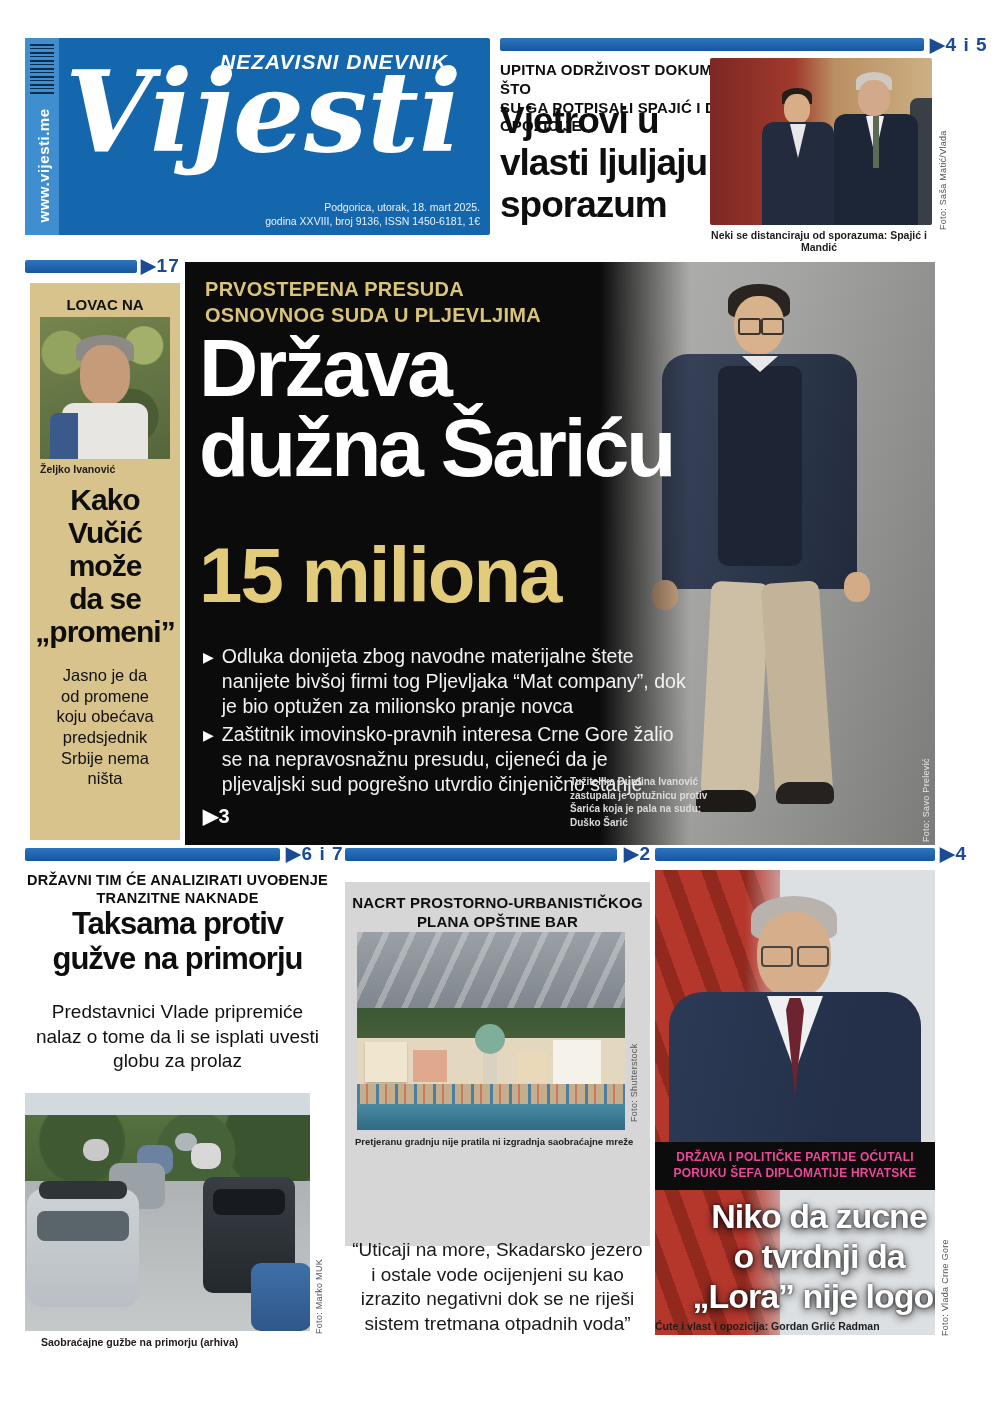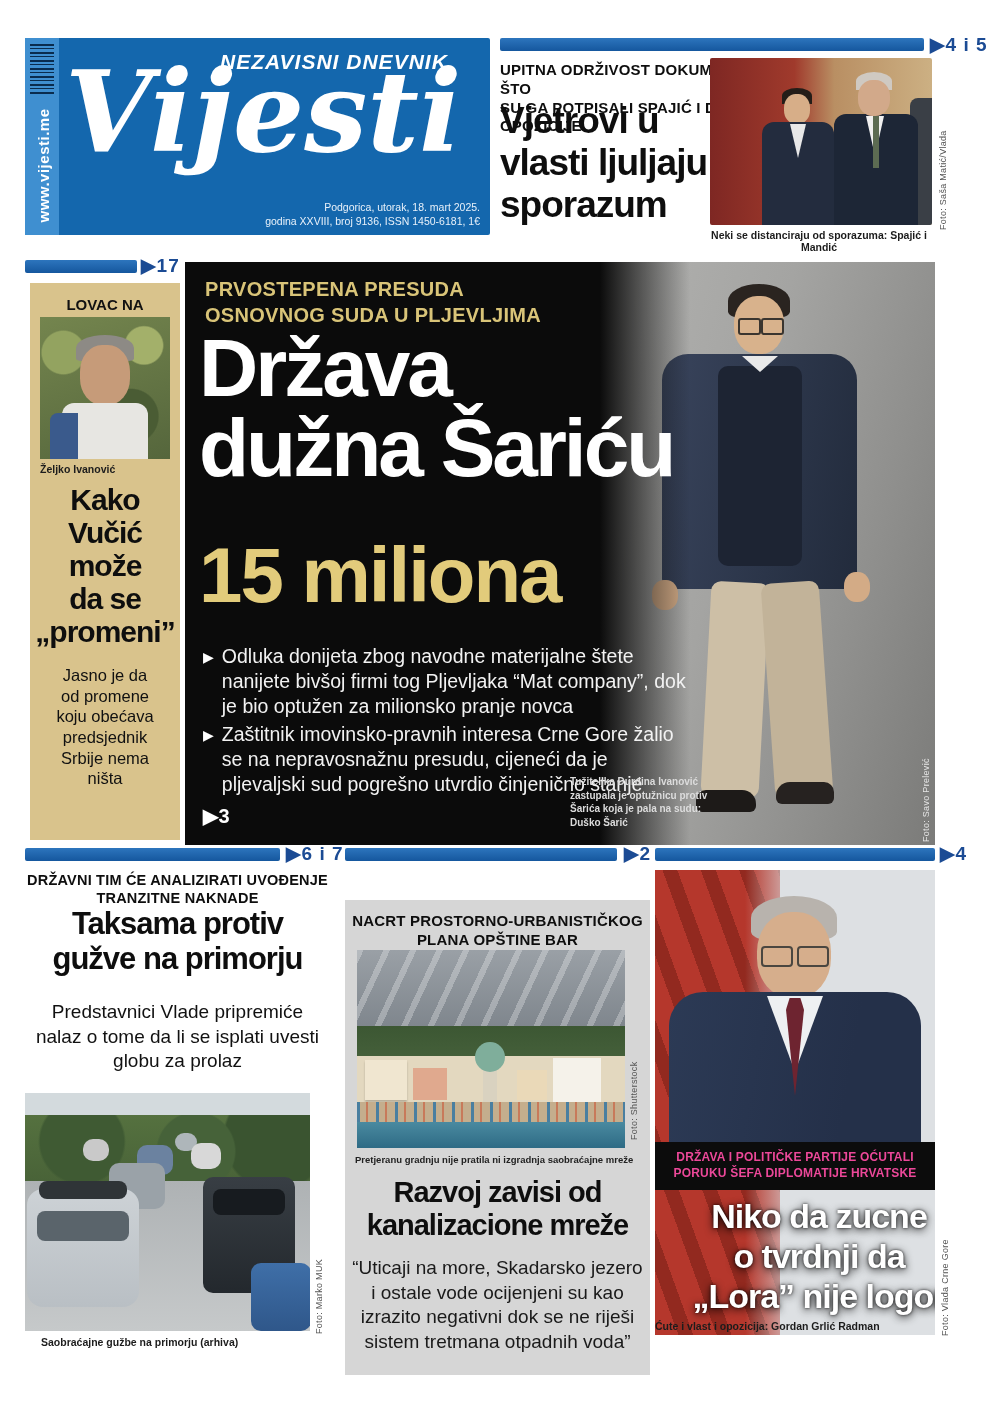--- a/index.html
+++ b/index.html
@@ -138,21 +138,21 @@
   .c2{left:84px;top:70px;width:56px;height:46px;background:#9aa2a8;}
   .c3{left:112px;top:52px;width:36px;height:30px;background:#6b82a0;}
   .c4{left:58px;top:46px;width:26px;height:22px;background:#c9c9c9;}
   .c5{left:178px;top:84px;width:92px;height:116px;background:linear-gradient(180deg,#383e44,#23282d);}
   .c5w{left:188px;top:96px;width:72px;height:26px;border-radius:8px;background:#171b1f;}
   .c6{left:226px;top:170px;width:60px;height:68px;background:linear-gradient(180deg,#3f6fa8,#2f578a);}
   .c7{left:166px;top:50px;width:30px;height:26px;background:#d8d8d8;}
   .c8{left:150px;top:40px;width:22px;height:18px;background:#aeb6ba;}
 
   
-  .bm-box{left:345px;top:900px;width:305px;height:475px;background:#d6d6d6;}
+  .bm-box{left:345px;top:882px;width:305px;height:364px;background:#d6d6d6;}
   .bm-kicker{left:0;top:12px;width:305px;text-align:center;font-size:15px;}
   .bm-photo{left:12px;top:50px;width:268px;height:198px;}
   .bm-cred{left:284px;top:120px;height:120px;position:absolute;}
   .bm-cap{left:10px;top:254px;width:290px;font-size:9.5px;font-weight:bold;color:#222;}
   .bm-head{left:0;top:276px;width:305px;text-align:center;font-size:29px;line-height:1.15;}
   .bm-quote{left:0;top:356px;width:305px;text-align:center;font-size:19px;font-weight:500;color:#1a1a1a;line-height:1.3;}
   .bz-mtn{left:0;top:0;width:268px;height:80px;
           background:repeating-linear-gradient(115deg,rgba(255,255,255,.28) 0 6px,rgba(0,0,0,0) 6px 24px),
                      linear-gradient(180deg,#9aa0a6,#7e858c);}
   .bz-forest{left:0;top:76px;width:268px;height:34px;background:linear-gradient(180deg,#3c5733,#45603a);}
@@ -331,22 +331,20 @@
       <div class="b2"></div>
       <div class="b3"></div>
       <div class="b4"></div>
       <div class="bz-tower"></div>
       <div class="bz-dome"></div>
       <div class="abs bz-beach"></div>
       <div class="abs bz-sea"></div>
     </div>
     <div class="vcred bm-cred">Foto: Shutterstock</div>
     <div class="abs bm-cap">Pretjeranu gradnju nije pratila ni izgradnja saobraćajne mreže</div>
-    <div class="abs headline bm-head ml">Razvoj zavisi od
-kanalizacione mreže</div>
     <div class="abs bm-quote ml">“Uticaji na more, Skadarsko jezero
 i ostale vode ocijenjeni su kao
 izrazito negativni dok se ne riješi
 sistem tretmana otpadnih voda”</div>
   </div>
 
   <div class="abs pbar br-bar"></div>
   <div class="abs pmark br-mark">▶4</div>
   <div class="photo br-photo">
     <div class="abs br-flag"></div>

